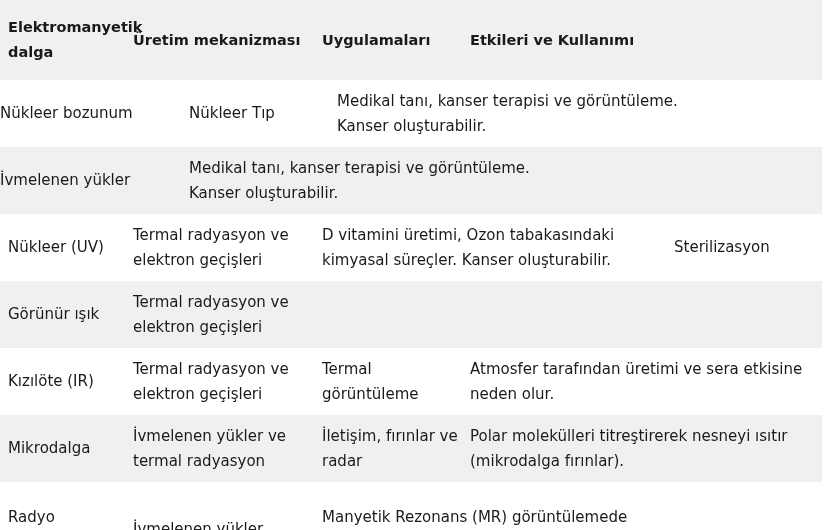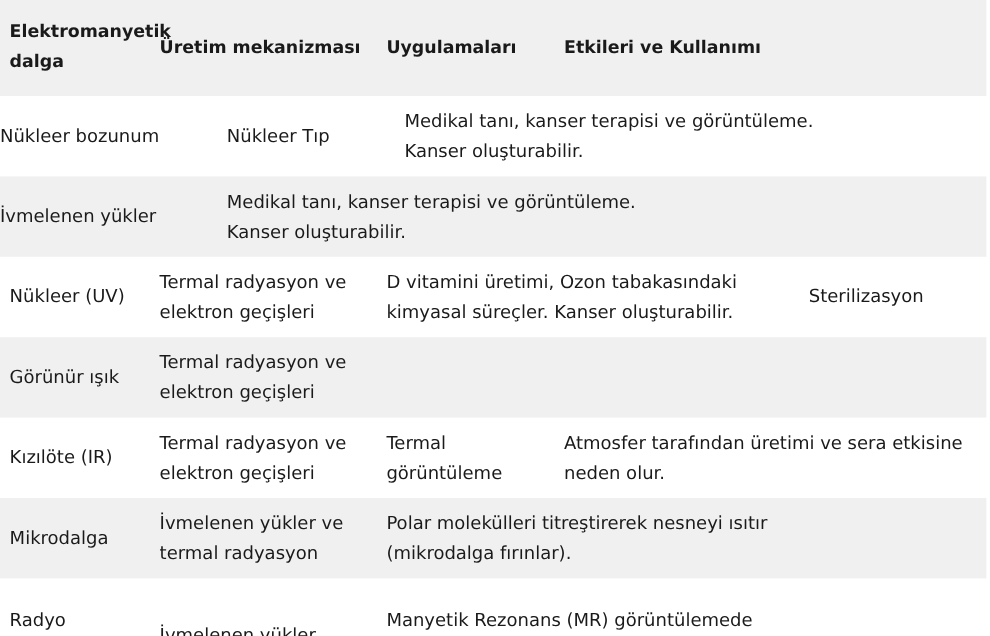--- a/index.html
+++ b/index.html
@@ -79,20 +79,21 @@
   <div class="row">
     <div class="cell c1">Kızılöte (IR)</div>
     <div class="cell c2">Termal radyasyon ve elektron geçişleri</div>
     <div class="cell c3">Termal görüntüleme</div>
     <div class="cell c4">Atmosfer tarafından üretimi ve sera etkisine neden olur.</div>
   </div>
 
   <div class="row shaded">
     <div class="cell c1">Mikrodalga</div>
     <div class="cell c2">İvmelenen yükler ve termal radyasyon</div>
+    <div class="cell c3">İletişim, fırınlar ve radar</div>
     <div class="cell c4">Polar molekülleri titreştirerek nesneyi ısıtır (mikrodalga fırınlar).</div>
   </div>
 
   <div class="row last">
     <div class="cell c1">Radyo Dalgaları</div>
     <div class="cell c2">İvmelenen yükler</div>
     <div class="cell c4">Manyetik Rezonans (MR) görüntülemede kullanılır.</div>
   </div>
 </div>
 

